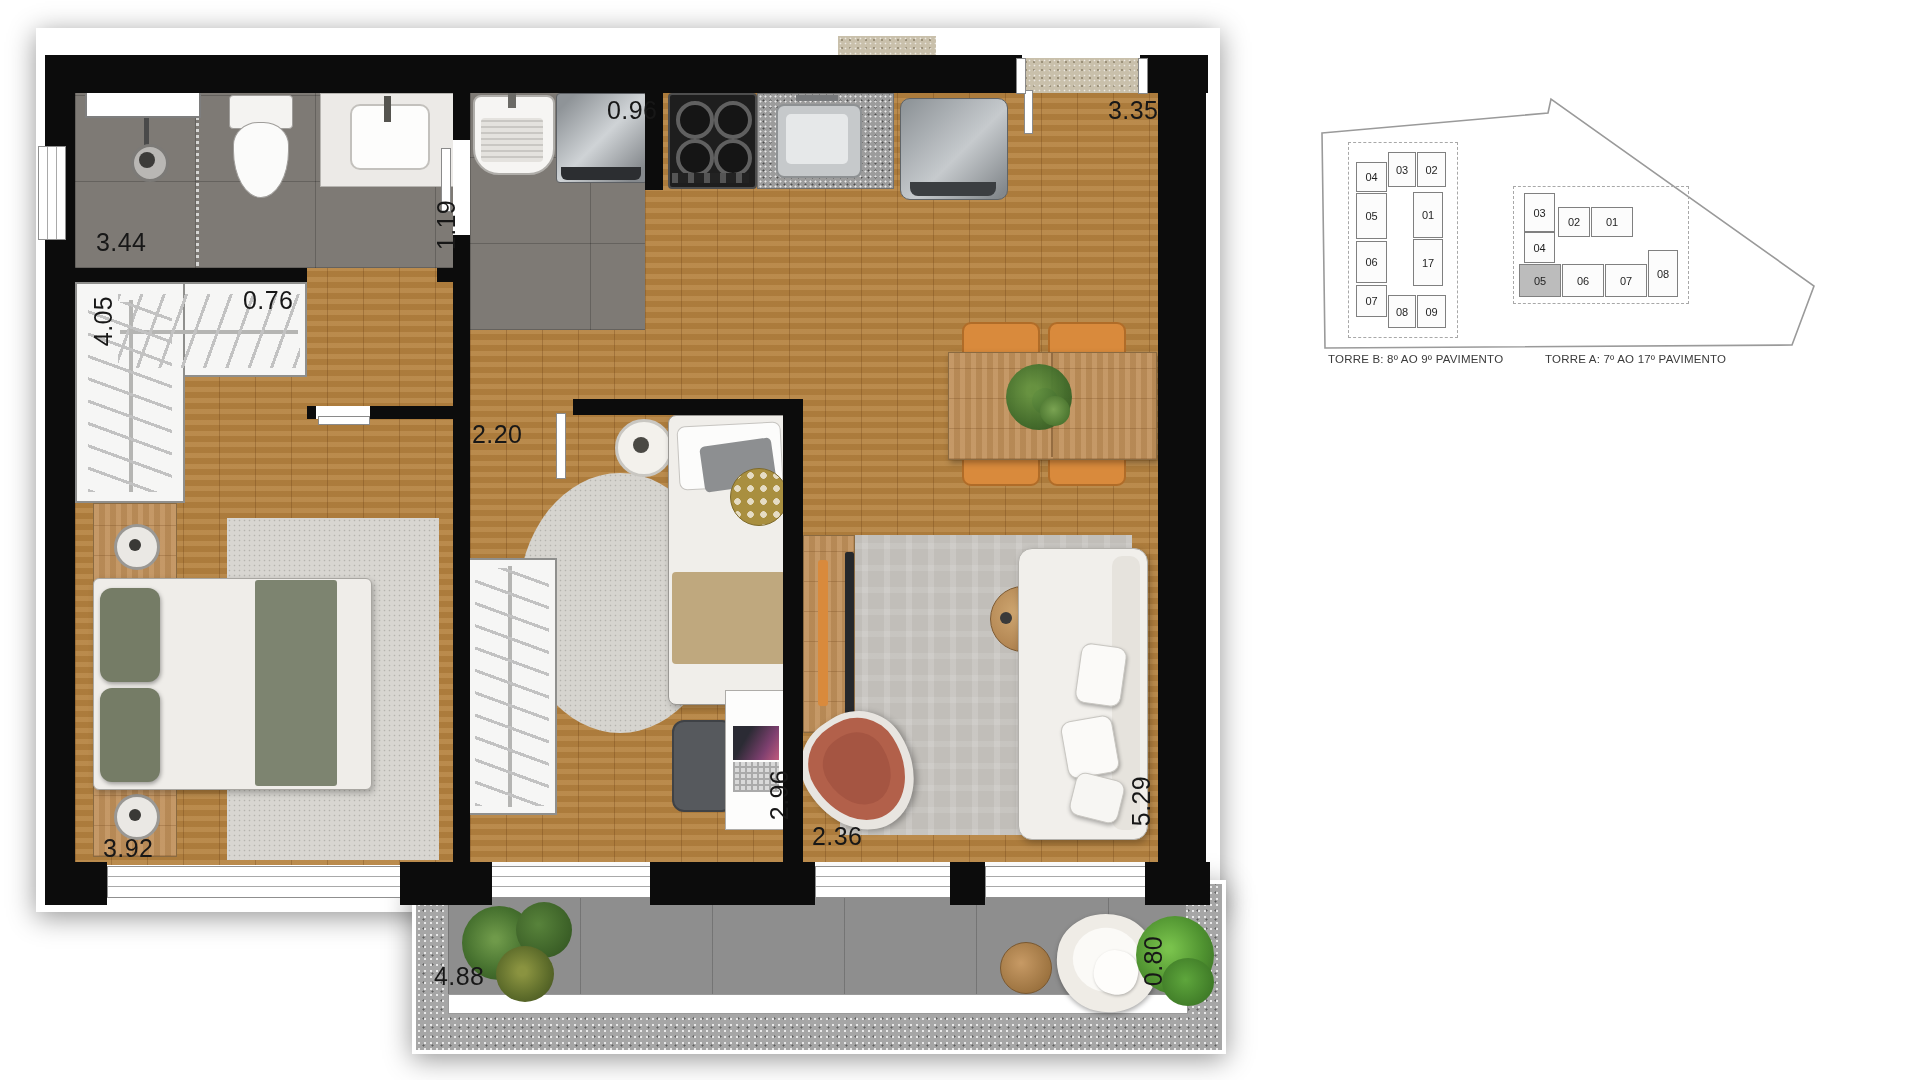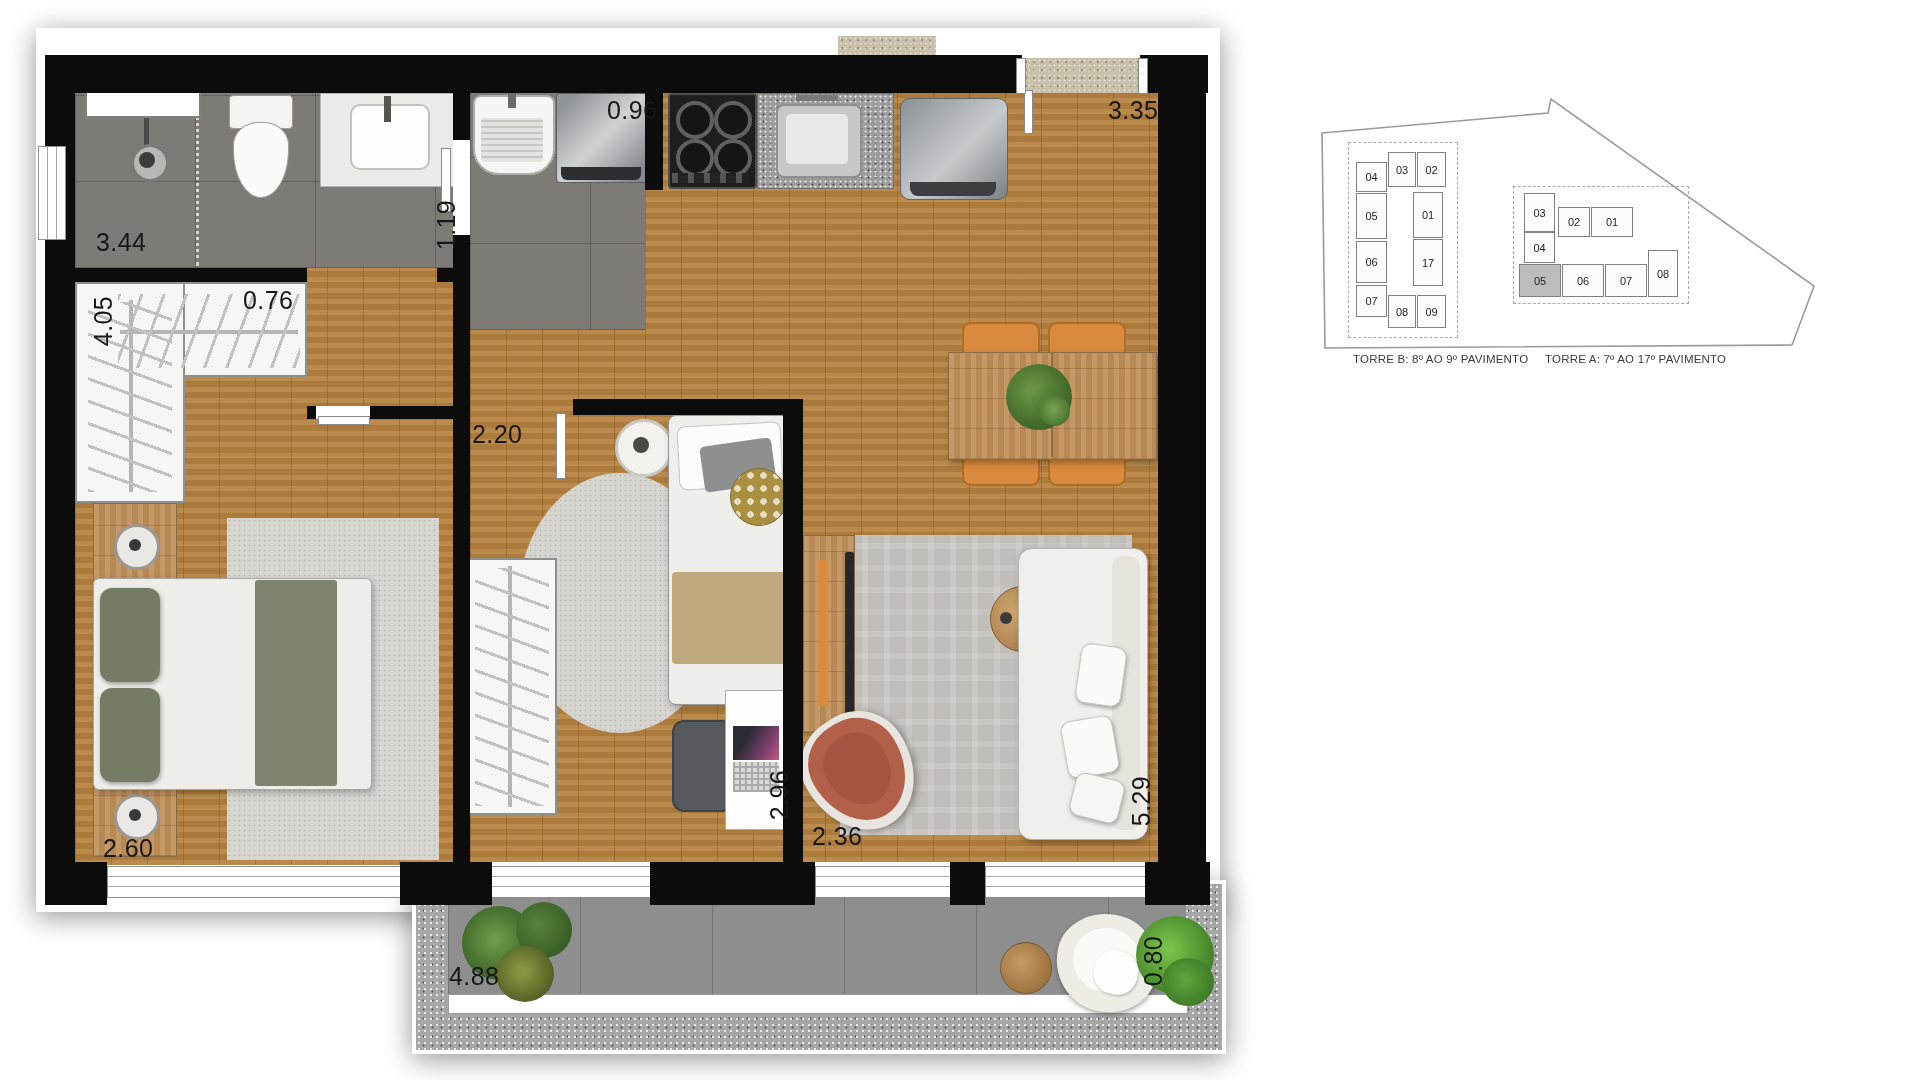--- a/index.html
+++ b/index.html
@@ -222,43 +222,43 @@
     <div class="dim" style="left:96px;top:228px;">3.44</div>
     <div class="dim v" style="left:405px;top:212px;">1.19</div>
     <div class="dim v" style="left:62px;top:308px;">4.05</div>
     <div class="dim" style="left:243px;top:286px;">0.76</div>
     <div class="dim" style="left:607px;top:96px;">0.96</div>
     <div class="dim" style="left:1108px;top:96px;">3.35</div>
     <div class="dim" style="left:472px;top:420px;">2.20</div>
     <div class="dim v" style="left:738px;top:782px;">2.96</div>
     <div class="dim" style="left:812px;top:822px;text-align:center;">2.36</div>
     <div class="dim v" style="left:1100px;top:788px;">5.29</div>
-    <div class="dim" style="left:103px;top:834px;">2.60</div>
-    <div class="dim" style="left:449px;top:962px;">4.88</div>
+    <div class="dim" style="left:103px;top:834px;">3.92</div>
+    <div class="dim" style="left:434px;top:962px;">4.88</div>
     <div class="dim v" style="left:1112px;top:948px;">0.80</div>
   </div>
 
   <div class="abs" style="left:1320px;top:95px;width:590px;height:300px;">
     <svg width="590" height="300" style="position:absolute;left:0;top:0;">
       <polygon points="2,38 228,18 231,4 494,191 472,250 5,253" fill="none" stroke="#9a9a9a" stroke-width="1.6"></polygon>
     </svg>
 
     <div>
       <div class="kp-outline" style="left:28px;top:47px;width:110px;height:196px;"></div>
       <div class="unit" style="left:36px;top:67px;width:31px;height:30px;">04</div>
       <div class="unit" style="left:68px;top:57px;width:28px;height:35px;">03</div>
       <div class="unit" style="left:97px;top:57px;width:29px;height:35px;">02</div>
       <div class="unit" style="left:36px;top:98px;width:31px;height:46px;">05</div>
       <div class="unit" style="left:93px;top:97px;width:30px;height:46px;">01</div>
       <div class="unit" style="left:36px;top:146px;width:31px;height:42px;">06</div>
       <div class="unit" style="left:93px;top:144px;width:30px;height:47px;">17</div>
       <div class="unit" style="left:36px;top:190px;width:31px;height:32px;">07</div>
       <div class="unit" style="left:68px;top:200px;width:28px;height:33px;">08</div>
       <div class="unit" style="left:97px;top:200px;width:29px;height:33px;">09</div>
-      <div class="kp-label" style="left:8px;top:258px;margin-left:25px;">TORRE B: 8º AO 9º PAVIMENTO</div>
+      <div class="kp-label" style="left:8px;top:258px;">TORRE B: 8º AO 9º PAVIMENTO</div>
     </div>
 
     <div>
       <div class="kp-outline" style="left:193px;top:91px;width:176px;height:118px;"></div>
       <div class="unit" style="left:204px;top:98px;width:31px;height:39px;">03</div>
       <div class="unit" style="left:238px;top:112px;width:32px;height:30px;">02</div>
       <div class="unit" style="left:271px;top:112px;width:42px;height:30px;">01</div>
       <div class="unit" style="left:204px;top:137px;width:31px;height:31px;">04</div>
       <div class="unit hl" style="left:199px;top:169px;width:42px;height:33px;">05</div>
       <div class="unit" style="left:242px;top:169px;width:42px;height:33px;">06</div>

